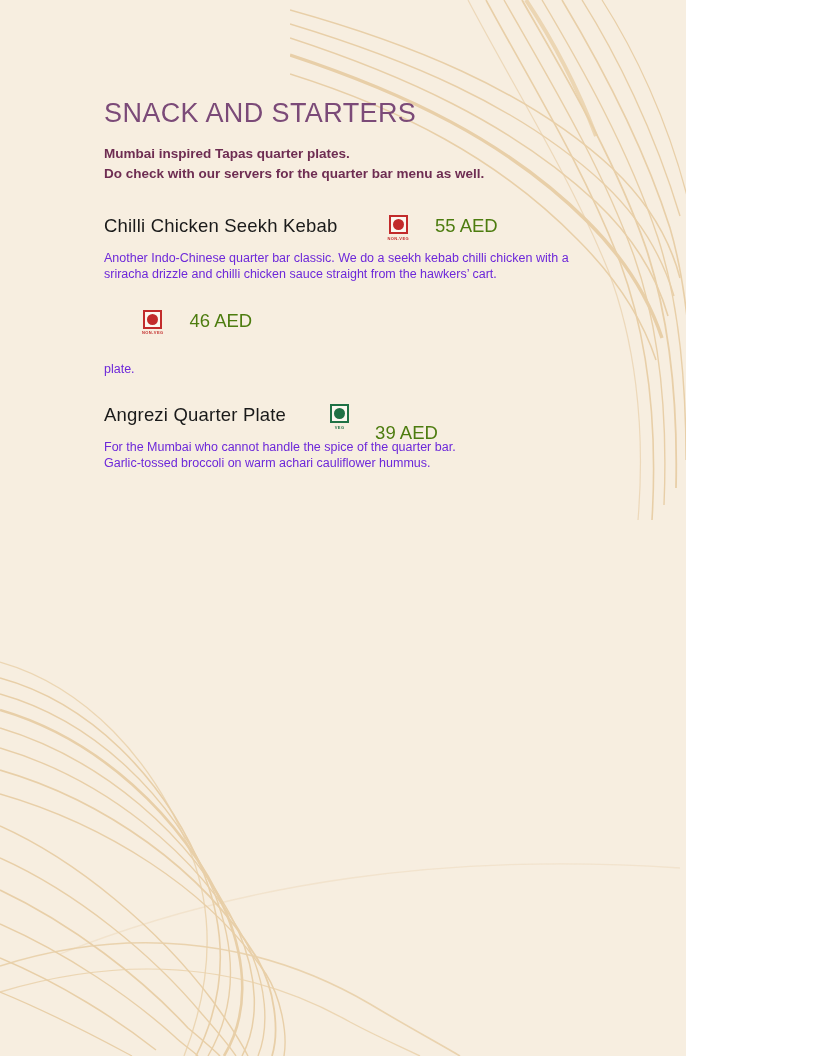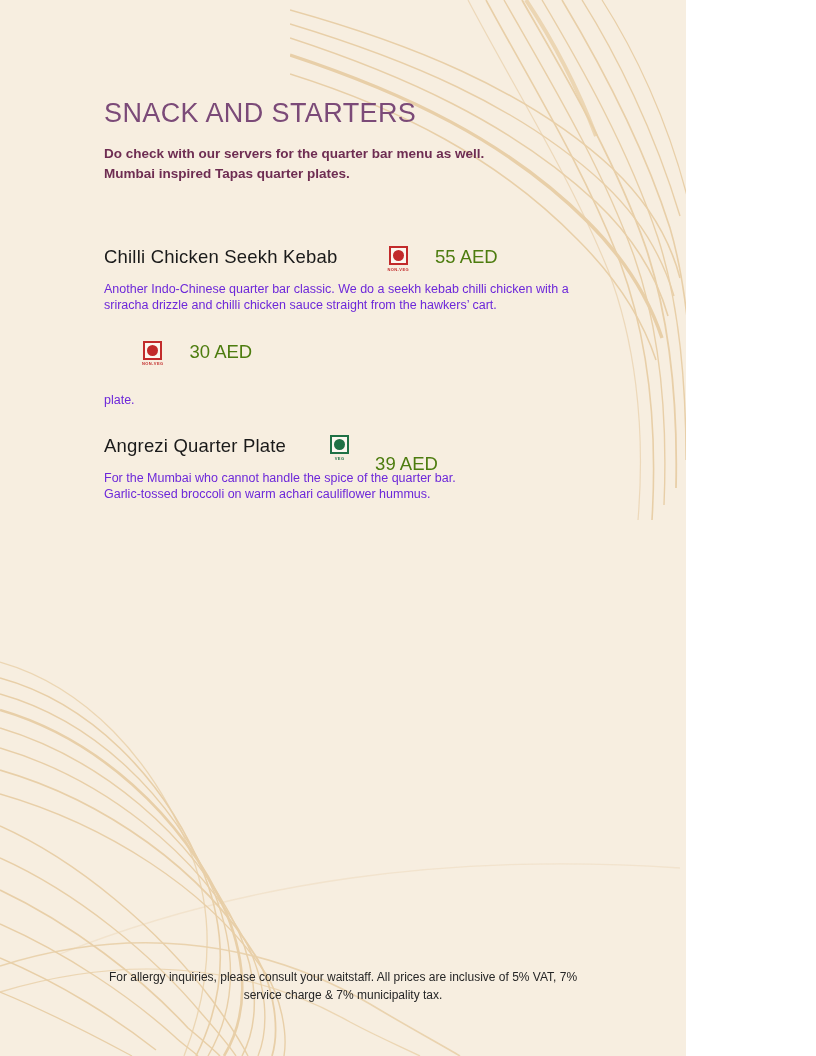--- a/index.html
+++ b/index.html
@@ -19,21 +19,21 @@
     margin:0;
     font-size:27px;font-weight:400;letter-spacing:.4px;
     color:#7B4A78;
   }
   .subtitles{margin-top:15px;}
   .subtitle{
     margin:0;
     font-size:13.5px;font-weight:700;line-height:20px;
     color:#6E2D52;
   }
-  .menu-list{margin-top:61px;}
+  .menu-list{margin-top:30px;}
   .menu-item{margin-bottom:26px;}
   .item-row{display:flex;align-items:flex-start;}
   .item-name{
     font-size:18.5px;color:#1A1A1A;letter-spacing:.2px;line-height:24px;
   }
   .diet-badge{
     display:inline-flex;flex-direction:column;align-items:center;
     margin-top:1px;
   }
   .menu-item[data-item-index="0"] .diet-badge{margin-left:50px;}
@@ -112,22 +112,22 @@
       <path d="M0 330 C 120 292, 250 298, 370 368 C 410 392, 440 408, 460 420" stroke-width="1.6" opacity=".9"></path>
       <path d="M0 356 C 120 320, 240 324, 350 386 C 380 402, 404 412, 420 420" stroke-width="1.4" opacity=".8"></path>
       <path d="M60 318 C 240 246, 450 216, 680 232" stroke-width="1.3" opacity=".35"></path>
     </g>
   </svg>
 
   <div class="content">
     <h1 class="page-title">SNACK AND STARTERS</h1>
 
     <div class="subtitles">
+      <p class="subtitle">Mumbai inspired Tapas quarter plates.</p>
       <p class="subtitle">Do check with our servers for the quarter bar menu as well.</p>
-      <p class="subtitle">Mumbai inspired Tapas quarter plates.</p>
     </div>
 
     <div class="menu-list">
 
       <div class="menu-item non-veg" data-item-index="0">
         <div class="item-row">
           <span class="item-name">Chilli Chicken Seekh Kebab</span>
           <span class="diet-badge">
             <span class="diet-square">
                 <span class="diet-dot"></span>
@@ -143,21 +143,21 @@
       </div>
 
       <div class="menu-item non-veg" data-item-index="1">
         <div class="item-row">
           <span class="diet-badge">
             <span class="diet-square">
                 <span class="diet-dot"></span>
               </span>
             <span class="diet-label">NON-VEG</span>
           </span>
-          <span class="item-price">30 AED</span>
+          <span class="item-price">46 AED</span>
         </div>
         <p class="item-desc">
           <br>
           <span>plate.</span>
         </p>
       </div>
 
       <div class="menu-item veg" data-item-index="2">
         <div class="item-row">
           <span class="item-name">Angrezi Quarter Plate</span>
@@ -171,18 +171,14 @@
         </div>
         <p class="item-desc">
           <span>For the Mumbai who cannot handle the spice of the quarter bar.</span><br>
           <span>Garlic-tossed broccoli on warm achari cauliflower hummus.</span>
         </p>
       </div>
 
     </div>
   </div>
 
-  <div class="footer">
-    <p>For allergy inquiries, please consult your waitstaff. All prices are inclusive of 5% VAT, 7%</p>
-    <p>service charge &amp; 7% municipality tax.</p>
-  </div>
 
 </div>
 
 </body></html>

